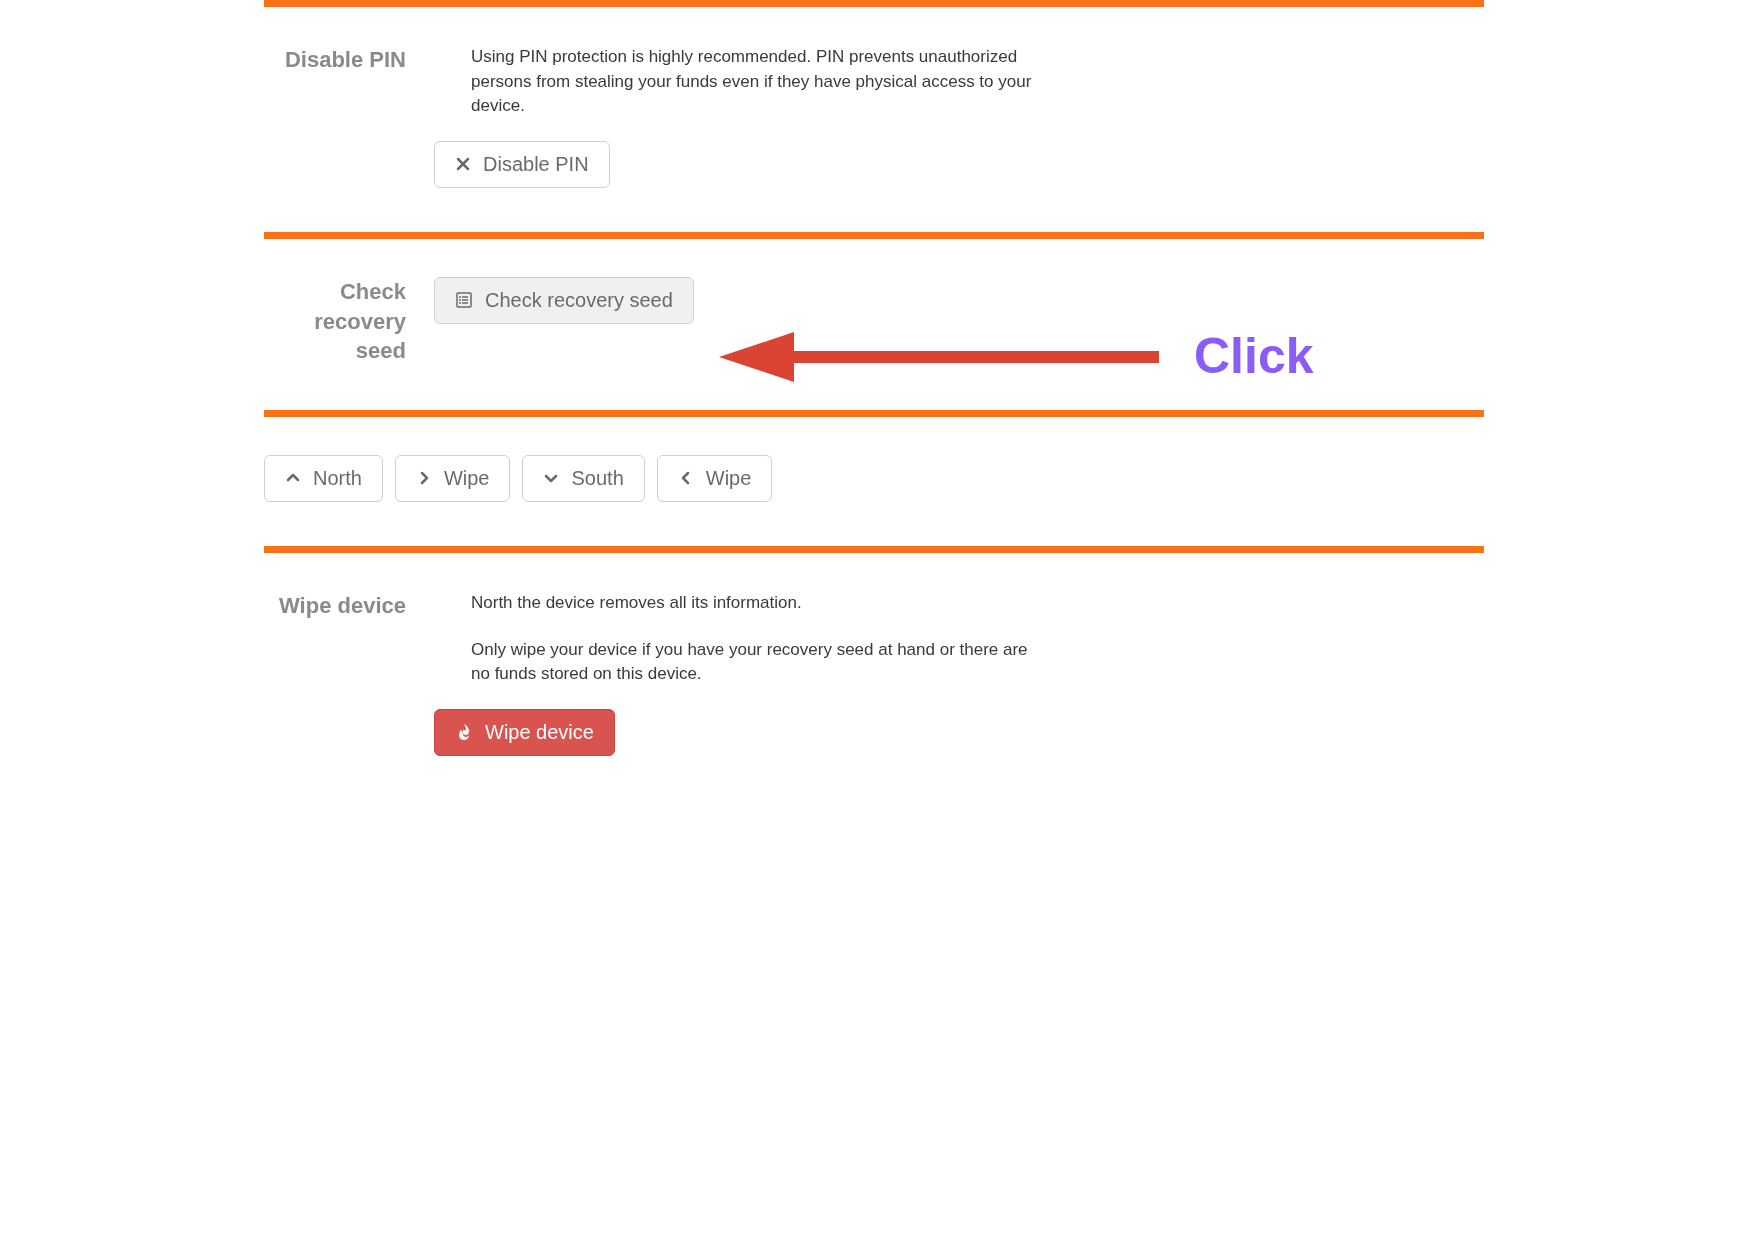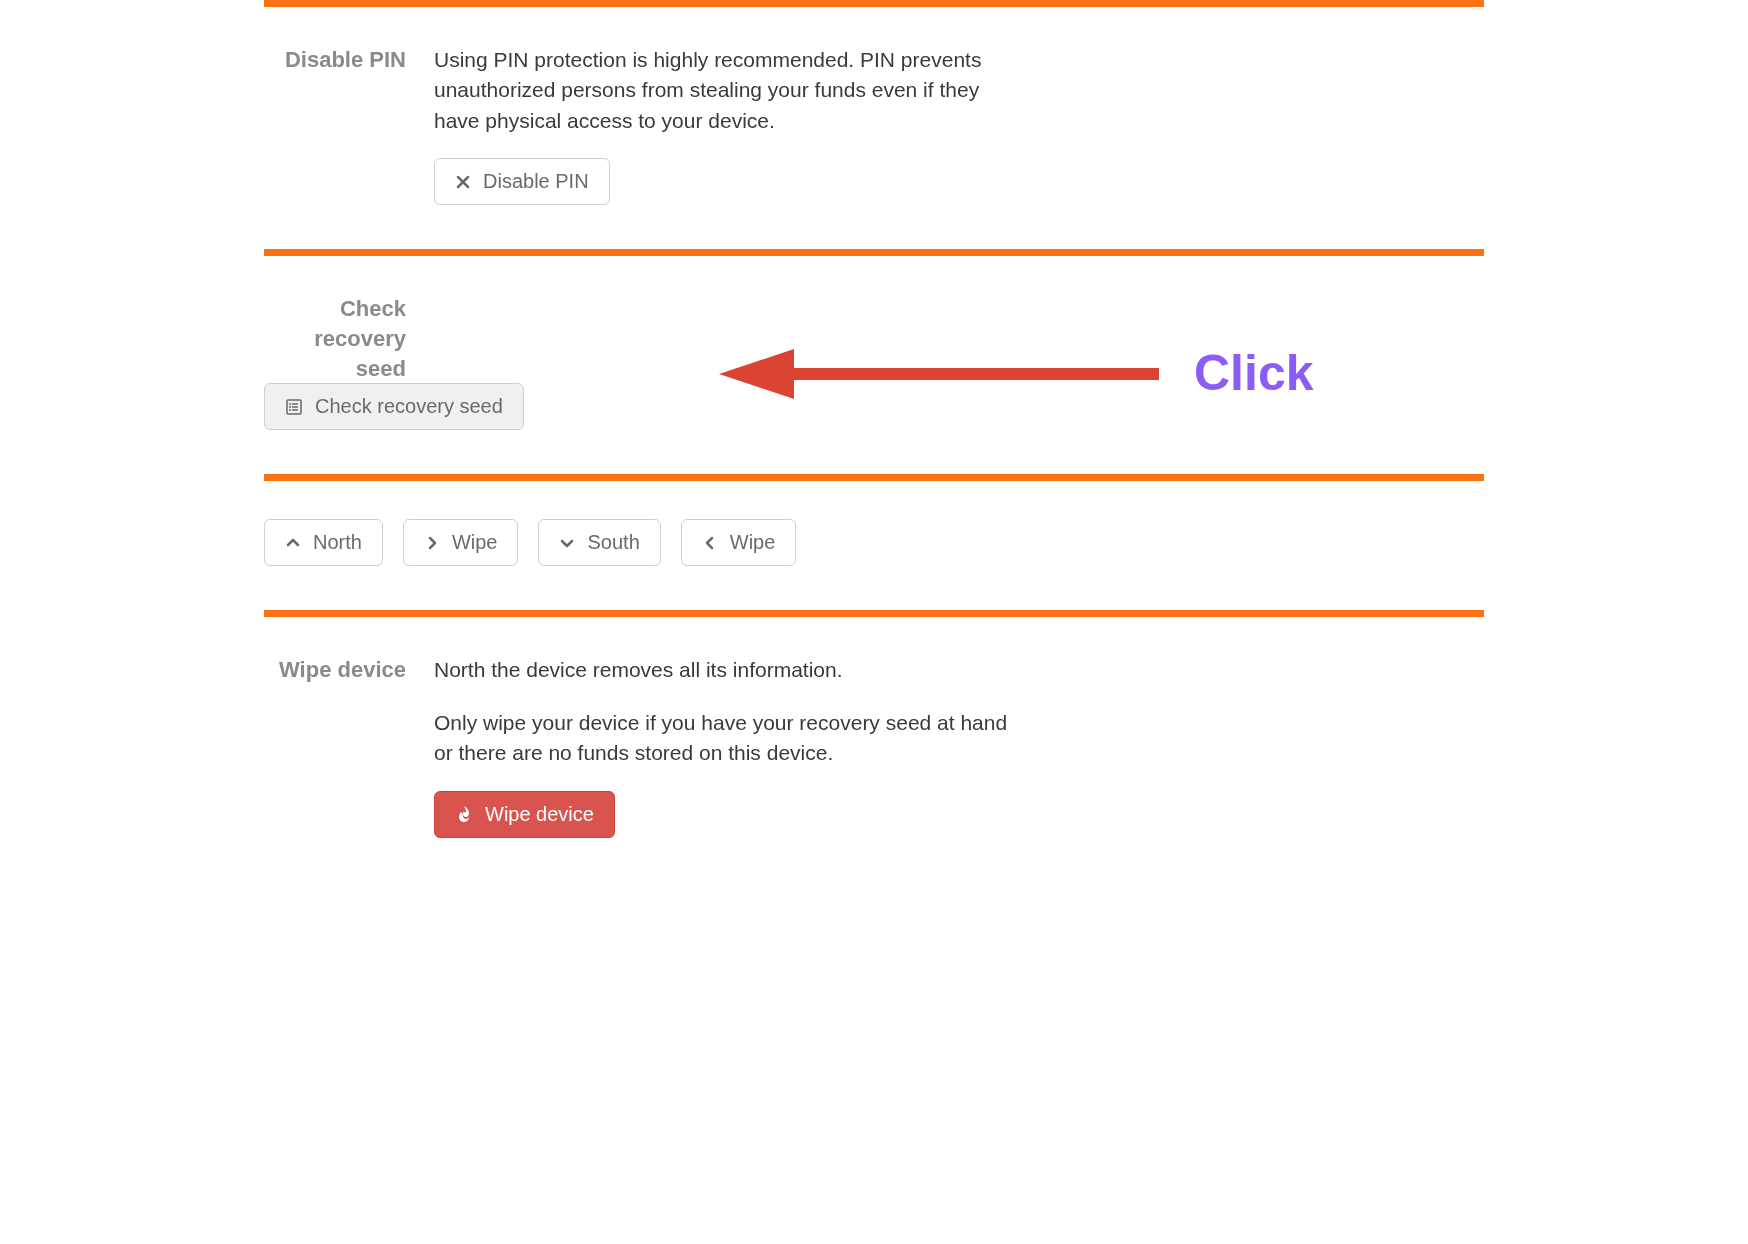--- a/index.html
+++ b/index.html
@@ -30,25 +30,26 @@
       color: #8a8a8a;
       font-weight: 600;
       font-size: 22px;
       line-height: 1.35;
     }
     .section-content {
       flex: 1;
       color: #3a3a3a;
     }
     .section-content p {
-      font-size: 21px;
+      font-size: 17px;
       line-height: 1.45;
       color: #3a3a3a;
       max-width: 580px;
       margin-bottom: 22px;
+      margin-left: 37px;
     }
     .btn {
       display: inline-flex;
       align-items: center;
       gap: 12px;
       background: #ffffff;
       border: 1px solid #cfcfcf;
       border-radius: 6px;
       padding: 11px 20px;
       font-size: 20px;
@@ -64,35 +65,34 @@
     .btn-hover {
       background: #f0f0f0;
     }
     .btn-danger {
       background: #d9534f;
       border: 1px solid #c9423e;
       color: #ffffff;
     }
     .btn-group {
       display: flex;
-      gap: 20px;
+      gap: 12px;
     }
     .annotation {
       position: absolute;
       pointer-events: none;
     }
     .annotation-label {
       color: #8b5cf6;
       font-size: 50px;
       font-weight: 700;
       position: absolute;
     }
     .section-wrap {
       position: relative;
-      flex-direction: column;
     }
     svg.icon-svg {
       width: 16px;
       height: 16px;
     }
     svg.icon-svg-lg {
       width: 18px;
       height: 18px;
     }
   </style>

